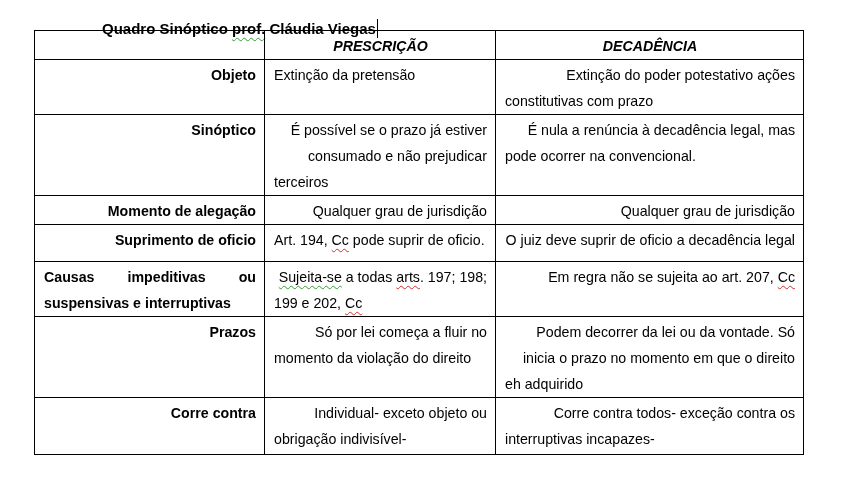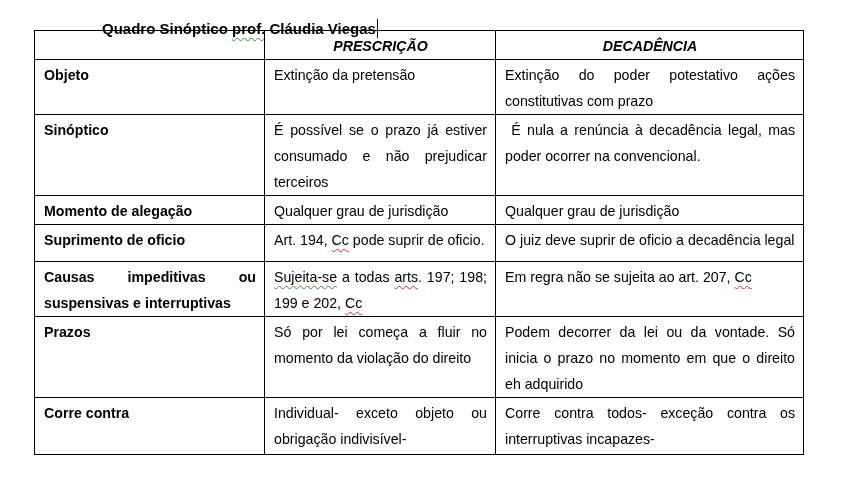--- a/index.html
+++ b/index.html
@@ -4,21 +4,21 @@
 <style>
   html, body { margin: 0; padding: 0; background: #ffffff; }
   body { width: 867px; height: 499px; position: relative; overflow: hidden;
          font-family: "Liberation Sans", "DejaVu Sans", sans-serif; color: #000; }
   .title { position: absolute; left: 102px; top: 19px; font-size: 15px; font-weight: bold;
            letter-spacing: 0px; white-space: nowrap; }
   .title .spell { text-decoration: underline wavy #3a9a3a; text-decoration-thickness: 1px; text-underline-offset: 3px; }
   .caret { display: inline-block; width: 1.5px; height: 19px; background: #000; vertical-align: -4px; margin-left: 1px; }
   table.syn { position: absolute; left: 34px; top: 30px; border-collapse: collapse; table-layout: fixed;
               width: 769px; font-size: 14.2px; }
-  table.syn td { border: 1px solid #000; vertical-align: top; padding: 2px 8px 0 9px; line-height: 26px; }
+  table.syn td { border: 1px solid #000; vertical-align: top; padding: 2px 8px 0 9px; line-height: 26px; text-align: right; }
   table.syn col.c0 { width: 230px; }
   table.syn col.c1 { width: 231px; }
   table.syn col.c2 { width: 308px; }
   .hdr td { height: 23px; line-height: 22px; padding-top: 1px; }
   .hdr .h { font-weight: bold; font-style: italic; text-align: center; }
   .lbl { font-weight: bold; }
   .just { text-align: justify; text-align-last: left; }
   .lbl.just { text-align: justify; }
   .spellred { text-decoration: underline wavy #d03030; text-decoration-thickness: 1px; text-underline-offset: 3px; }
   .spellgreen { text-decoration: underline wavy #3a9a3a; text-decoration-thickness: 1px; text-underline-offset: 3px; }
@@ -41,21 +41,21 @@
     <td class="h">DECADÊNCIA</td>
   </tr>
   <tr style="height:53px">
     <td class="lbl">Objeto</td>
     <td class="just">Extinção da pretensão</td>
     <td class="just">Extinção do poder potestativo ações constitutivas com prazo</td>
   </tr>
   <tr style="height:77px">
     <td class="lbl">Sinóptico</td>
     <td class="just">É possível se o prazo já estiver consumado e não prejudicar terceiros</td>
-    <td class="just" style="white-space:pre-wrap"> É nula a renúncia à decadência legal, mas poder ocorrer na convencional.</td>
+    <td class="just" style="white-space:pre-wrap"> É nula a renúncia à decadência legal, mas pode ocorrer na convencional.</td>
   </tr>
   <tr style="height:26px">
     <td class="lbl">Momento de alegação</td>
     <td>Qualquer grau de jurisdição</td>
     <td>Qualquer grau de jurisdição</td>
   </tr>
   <tr style="height:37px">
     <td class="lbl">Suprimento de oficio</td>
     <td class="just"><span>Art. 194, </span><span class="spellred">Cc</span><span> pode suprir de oficio.</span></td>
     <td>O juiz deve suprir de oficio a decadência legal</td>

